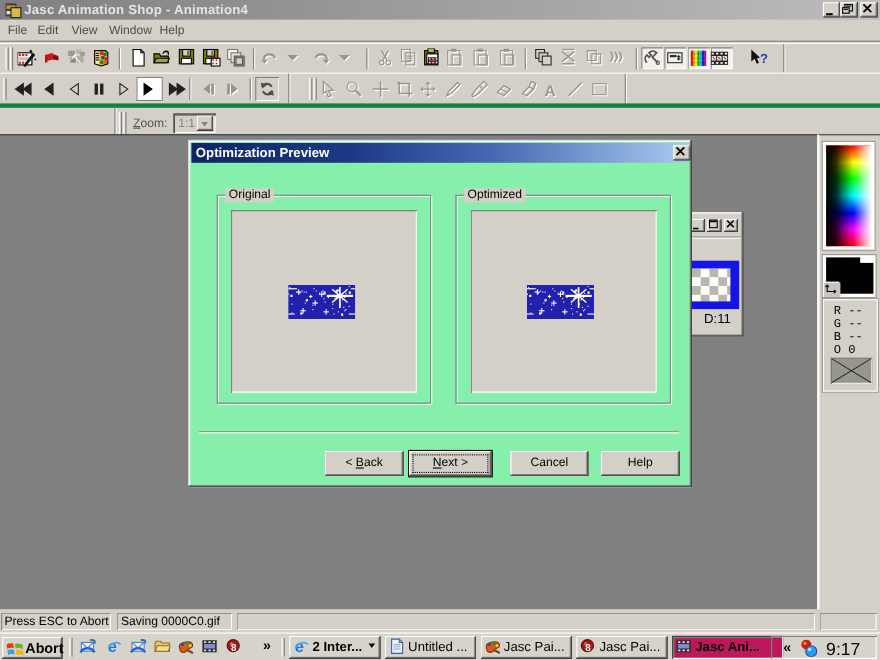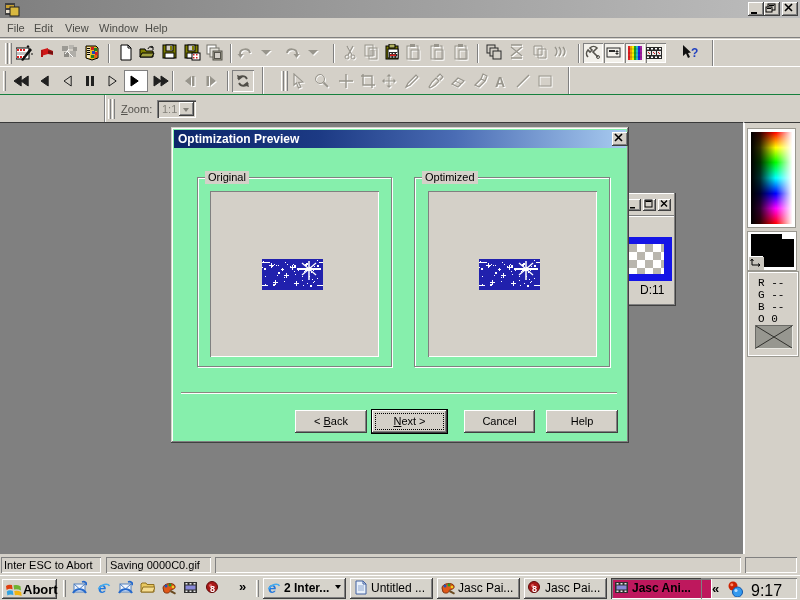--- a/index.html
+++ b/index.html
@@ -38,20 +38,21 @@
 </head>
 <body>
 
 <div id="titlebar" class="abs">
   <svg class="abs" style="left:4px;top:1px" width="16" height="16">
     <rect x="1" y="2" width="10" height="12" fill="#404040"></rect>
     <rect x="2" y="4" width="8" height="3" fill="#c8a030"></rect>
     <rect x="2" y="9" width="8" height="3" fill="#e8e0d0"></rect>
     <rect x="6" y="6" width="9" height="9" fill="#d8b840" stroke="#202020"></rect>
   </svg>
+  <span class="txt">Jasc Animation Shop - Animation4</span>
   <div class="capbtn" style="left:748px">
       <svg width="12" height="10" style="position:absolute;left:1px;top:2px">
         <rect x="2" y="8" width="6" height="2" fill="#000"></rect>
       </svg>
     </div>
   <div class="capbtn" style="left:764px">
       <svg width="12" height="10" style="position:absolute;left:1px;top:1px">
         <rect x="3" y="1" width="7" height="6" fill="none" stroke="#000" stroke-width="1"></rect>
         <rect x="4" y="2" width="5" height="1" fill="#000"></rect>
         <rect x="1" y="4" width="6" height="5" fill="#d4d0c8" stroke="#000"></rect>
@@ -556,21 +557,21 @@
     </svg>
     <svg width="17" height="17" style="position: absolute; left: 537px; top: 6px;">
       <g transform="translate(1,1)">
         <rect x="2" y="3" width="12" height="10" fill="none" stroke="#ffffff" stroke-width="1"></rect>
       </g>
       <g transform="translate(0,0)">
         <rect x="2" y="3" width="12" height="10" fill="none" stroke="#98958c" stroke-width="1"></rect>
       </g>
     </svg>
   </div>
-<div id="tb3" class="abs tbrow" style="top:94px;height:28px;width:800px;border-top:1px solid #15803d">
+<div id="tb3" class="abs tbrow" style="top:94px;height:28px;width:800px;border-top:4px solid #15803d">
   <div class="abs" style="left:104px;top:0;height:28px;border-left:1px solid #808080;border-right:1px solid #fff"></div>
   <div class="abs grip" style="left:108px;top:4px;height:20px"></div>
   <div class="abs grip" style="left:112px;top:4px;height:20px"></div>
   <span class="abs" style="left:121px;top:8px;color:#55534e"><u>Z</u>oom:</span>
   <div class="abs" style="left:157px;top:5px;width:39px;height:18px;background:#d4d0c8;box-shadow:inset 1px 1px 0 #808080, inset 2px 2px 0 #404040, inset -1px -1px 0 #fff">
     <span class="abs" style="left:5px;top:3px;color:#84827a">1:1</span>
     <div class="abs" style="left:22px;top:2px;width:15px;height:14px;background:#d4d0c8;box-shadow:inset -1px -1px 0 #404040, inset 1px 1px 0 #fff, inset -2px -2px 0 #808080">
       <div class="abs" style="left:4px;top:6px;width:0;height:0;border:3px solid transparent;border-top:4px solid #84827a"></div>
     </div>
   </div>
@@ -816,21 +817,21 @@
   <div class="btn abs" style="left:124px;top:283px;width:72px">&lt; <u>B</u>ack</div>
   <div class="btn abs focusbtn" style="left:201px;top:283px;width:75px">
       <span class="focusin"><u>N</u>ext &gt;</span>
     </div>
   <div class="btn abs" style="left:293px;top:283px;width:71px">Cancel</div>
   <div class="btn abs" style="left:375px;top:283px;width:72px">Help</div>
 </div>
 
 <div id="statusbar" class="abs" style="left:0;top:554px;width:800px;height:21px;background:#d4d0c8">
   <div class="abs sunkenthin" style="left:1px;top:3px;width:100px;height:16px">
-      <span class="abs" style="left:3px;top:2px">Inter ESC to Abort</span>
+      <span class="abs" style="left:3px;top:2px">Press ESC to Abort</span>
     </div>
   <div class="abs sunkenthin" style="left:106px;top:3px;width:105px;height:16px">
       <span class="abs" style="left:4px;top:2px">Saving 0000C0.gif</span>
     </div>
   <div class="abs sunkenthin" style="left:215px;top:3px;width:526px;height:16px"></div>
   <div class="abs sunkenthin" style="left:745px;top:3px;width:52px;height:16px"></div>
 </div>
 
 <div id="taskbar" class="abs" style="left:0;top:575px;width:800px;height:25px;background:#d6d3cb;border-top:1px solid #fff">
   <div class="abs raised" style="left:2px;top:3px;width:55px;height:20px;background:#d6d3cb">

